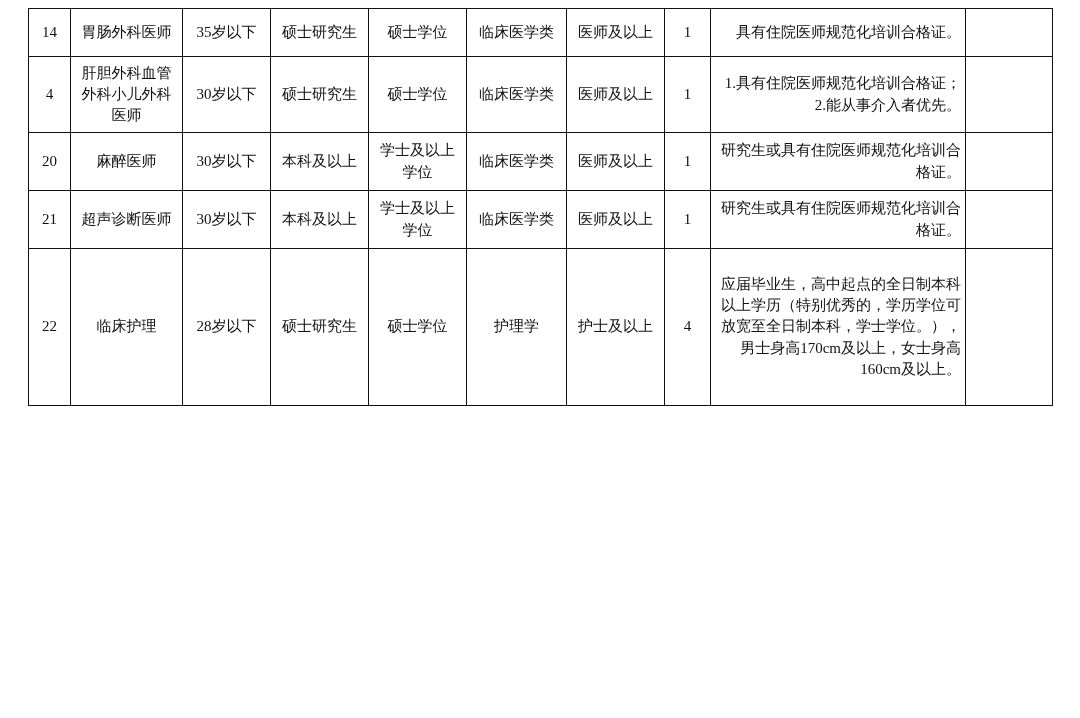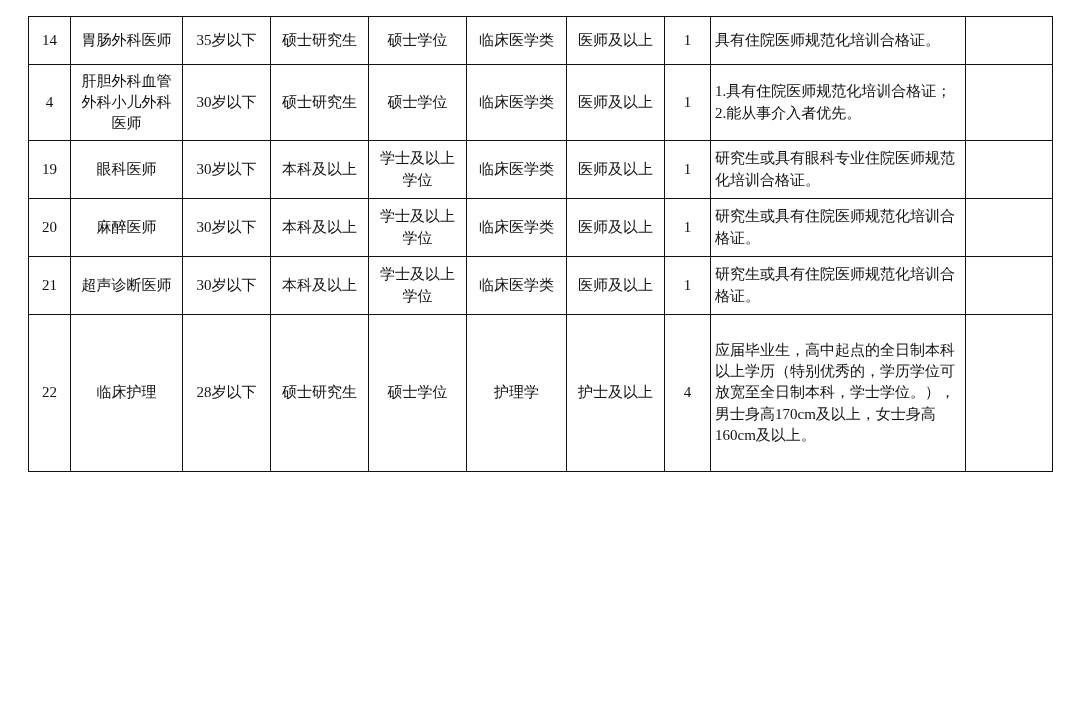--- a/index.html
+++ b/index.html
@@ -12,21 +12,21 @@
     height: 718px;
     font-family: "Liberation Serif", serif;
     color: #111111;
     overflow: hidden;
   }
   .page {
     position: relative;
     width: 944px;
     height: 718px;
     box-sizing: border-box;
-    padding: 16px 28px 0 28px;
+    padding: 8px 28px 0 28px;
   }
   table.recruit {
     border-collapse: collapse;
     width: 1024px;
     table-layout: fixed;
     border: 1.5px solid #111;
   }
   table.recruit td {
     border: 1px solid #111;
     vertical-align: middle;
@@ -43,21 +43,21 @@
   col.c4 { width: 98px; }
   col.c5 { width: 100px; }
   col.c6 { width: 98px; }
   col.c7 { width: 46px; }
   col.c8 { width: 255px; }
   col.c9 { width: 87px; }
 
   .ctr { text-align: center; }
   .idx { text-align: center; font-size: 15px; }
   .note {
-    text-align: left;
+    text-align: right;
     padding: 5px 7px 5px 8px;
     font-size: 15px;
     line-height: 1.55;
     margin-left: 12px;
   }
   .name { text-align: center; line-height: 1.4; }
   .total-label {
     text-align: center;
     font-size: 16px;
     letter-spacing: 2px;
@@ -107,32 +107,20 @@
         <td class="ctr">医师及以上</td>
         <td class="ctr">1</td>
         <td class="note" style="white-space:pre-line">1.具有住院医师规范化培训合格证；
 2.能从事介入者优先。</td>
         <td class="ctr"></td>
       </tr>
 
 
 
 
-      <tr class="r-19" style="height:58px">
-        <td class="idx">19</td>
-        <td class="name">眼科医师</td>
-        <td class="ctr">30岁以下</td>
-        <td class="ctr">本科及以上</td>
-        <td class="ctr">学士及以上学位</td>
-        <td class="ctr">临床医学类</td>
-        <td class="ctr">医师及以上</td>
-        <td class="ctr">1</td>
-        <td class="note">研究生或具有眼科专业住院医师规范化培训合格证。</td>
-        <td class="ctr"></td>
-      </tr>
 
       <tr class="r-20" style="height:58px">
         <td class="idx">20</td>
         <td class="name">麻醉医师</td>
         <td class="ctr">30岁以下</td>
         <td class="ctr">本科及以上</td>
         <td class="ctr">学士及以上学位</td>
         <td class="ctr">临床医学类</td>
         <td class="ctr">医师及以上</td>
         <td class="ctr">1</td>

